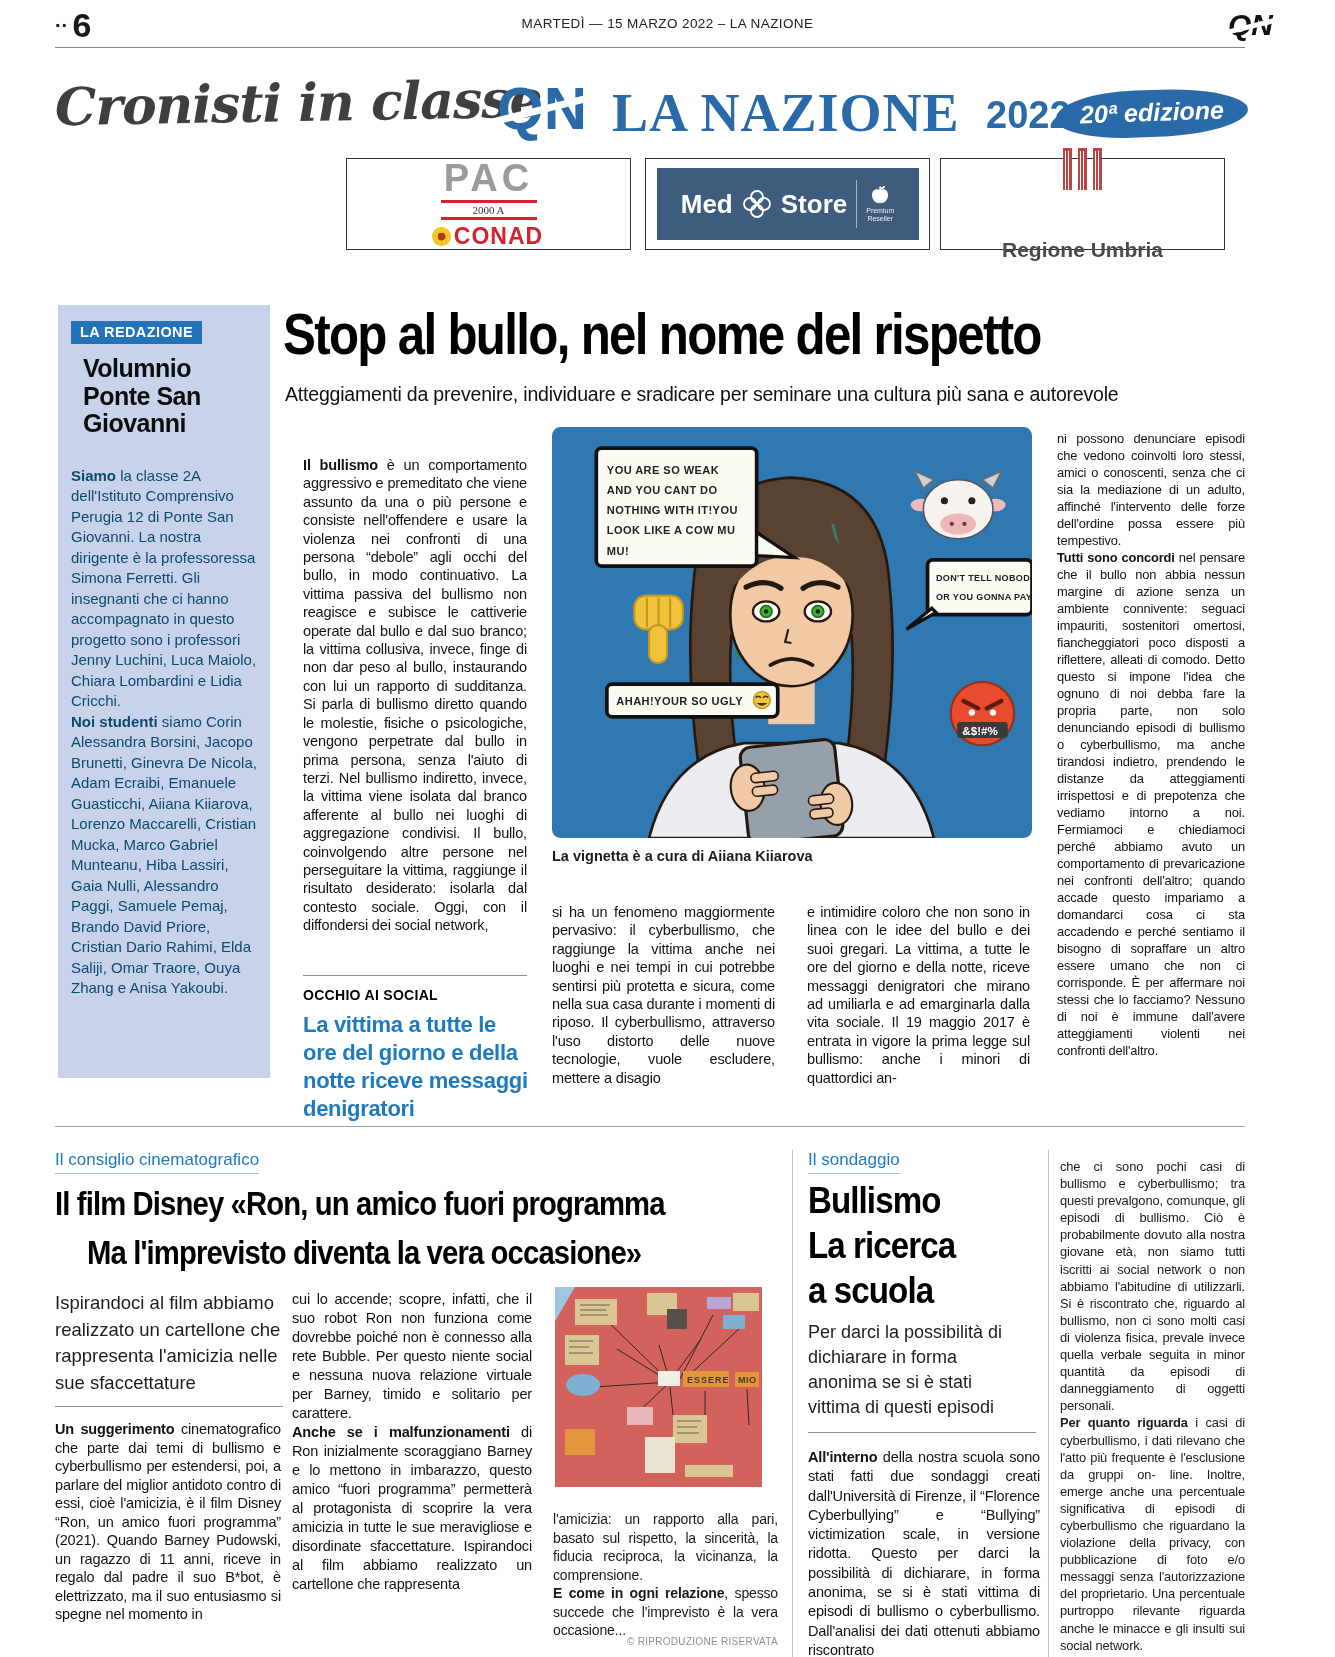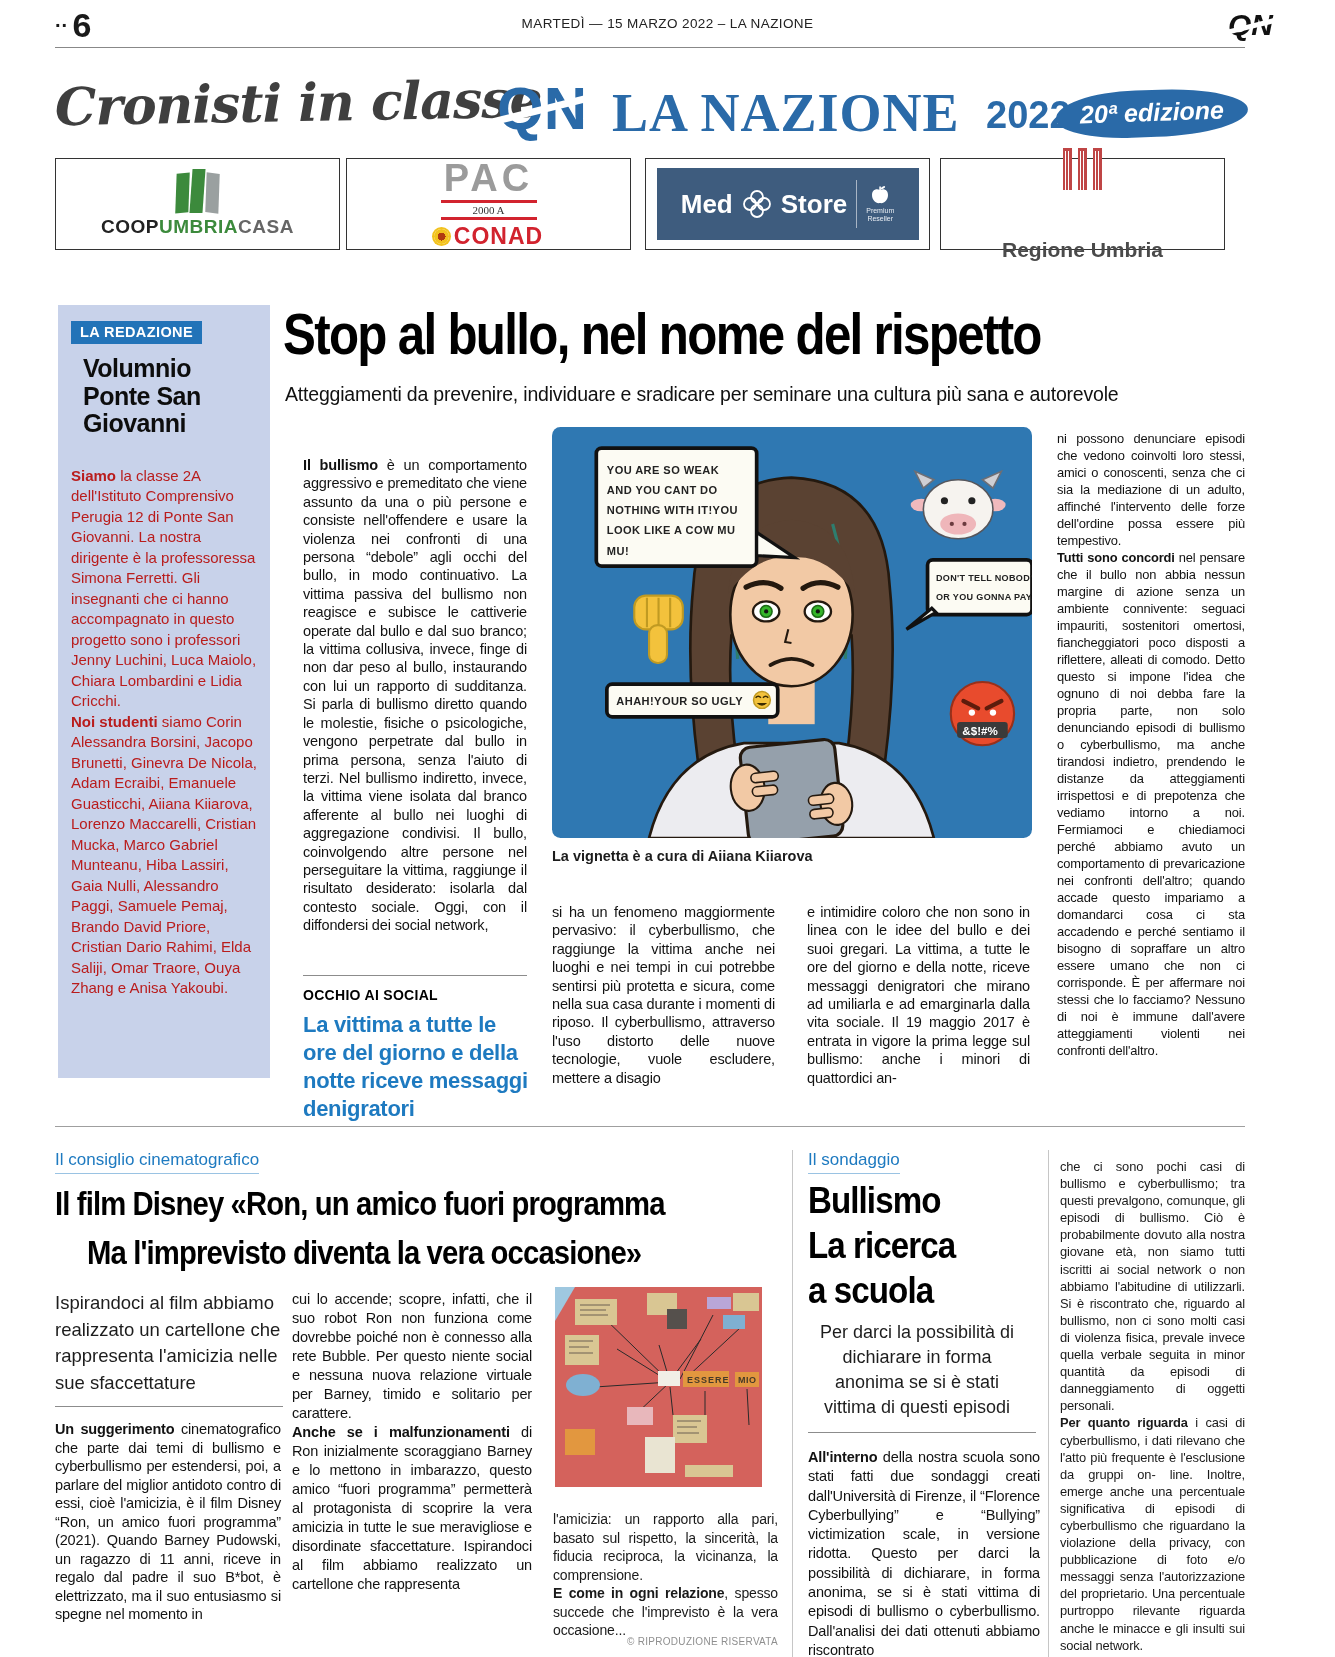--- a/index.html
+++ b/index.html
@@ -54,21 +54,21 @@
   .apple-col{display:flex;flex-direction:column;align-items:center;gap:2px;}
   .apple-col small{font-size:7px;line-height:1.2;text-align:center;color:#e9eef4;}
   .regione-banners{display:flex;gap:6px;height:44px;align-items:flex-end;}
   .regione-banners i{display:block;width:9px;height:42px;background:repeating-linear-gradient(90deg,var(--regione_red) 0 2px,#fff 2px 3px,var(--regione_red) 3px 5px,#fff 5px 6px,var(--regione_red) 6px 9px);border-top:3px solid var(--regione_red);}
   .regione-name{font-size:21px;font-weight:700;color:#4a4a4a;margin-top:45px;}
 
   
   .sidebar{left:58px;top:305px;width:212px;height:773px;background:var(--sidebar_bg);padding:16px 13px;}
   .red-badge{display:inline-block;background:var(--badge_bg);color:#fff;font-weight:700;font-size:14.5px;letter-spacing:.4px;padding:3px 9px 4px;}
   .side-title{margin-top:11px;font-size:25px;font-weight:700;line-height:1.1;letter-spacing:-0.5px;color:#0d0d0d;margin-left:12px;}
-  .side-body{margin-top:28px;font-size:15px;line-height:20.5px;color:#b91c1c;}
+  .side-body{margin-top:28px;font-size:15px;line-height:20.5px;color:#0c4a6e;}
 
   
   .headline{left:283px;top:300px;}
   .headline span{font-size:58px;letter-spacing:-2px;transform:scaleX(.85);}
   .subtitle{left:285px;top:383px;font-size:19.5px;color:#111;letter-spacing:-0.2px;}
   .col{font-size:14.5px;line-height:18.4px;color:#121212;}
   .col1{left:303px;top:456px;width:224px;}
   .occhio-rule{left:303px;top:975px;width:224px;height:1px;background:#8c8c8c;}
   .occhio-title{left:303px;top:987px;font-size:14px;font-weight:700;letter-spacing:.3px;color:#000;}
   .occhio-text{left:303px;top:1011px;width:232px;font-size:22px;line-height:28px;font-weight:700;color:var(--accent);letter-spacing:-0.3px;}
@@ -94,21 +94,21 @@
   .colB{left:292px;top:1290px;width:240px;line-height:19px;}
   .poster{left:555px;top:1287px;width:207px;height:200px;}
   .colC{left:553px;top:1510px;width:225px;font-size:14px;line-height:18.5px;}
   .copyright{left:553px;top:1636px;width:225px;text-align:right;font-size:10px;color:#8f8f8f;letter-spacing:.3px;}
 
   
   .vrule{width:1px;background:#c6c6c6;top:1150px;height:507px;}
   .vr1{left:792px;} .vr2{left:1048px;}
   .sond-headline{left:808px;top:1182px;line-height:38px;}
   .sond-headline span{font-size:36px;letter-spacing:-1px;transform:scaleX(.92);}
-  .sond-intro{left:808px;top:1320px;width:218px;font-size:18px;line-height:25px;color:#1d1d1d;text-align:center;}
+  .sond-intro{left:808px;top:1320px;width:218px;font-size:18px;line-height:25px;color:#1d1d1d;}
   .sond-rule{left:808px;top:1432px;width:228px;}
   .sond-body{left:808px;top:1448px;width:232px;line-height:19.3px;}
   .rightcol{left:1060px;top:1158px;width:185px;font-size:12.9px;line-height:17.1px;}
 
   svg text{font-family:"Liberation Sans",sans-serif;}
 </style>
 </head>
 <body>
 
 <div id="page">
@@ -130,32 +130,20 @@
   <div class="abs hr1"></div>
 
   <div class="abs cronisti">Cronisti in classe</div>
   <div class="abs qn-banner">
     <span class="qn-wrap"><span>QN</span><i class="swoosh"></i></span>
   </div>
   <div class="abs masthead">LA NAZIONE</div>
   <div class="abs year">2022</div>
   <div class="abs edition">20ª edizione</div>
 
-  <div class="abs sponsor" style="left:55px">
-    <div class="sp-col">
-      <div class="coop-books">
-          <i></i>
-          <i></i>
-          <i class="gray"></i>
-        </div>
-      <div class="coop-text">
-        <span class="c1">COOP</span><span class="c2">UMBRIA</span><span class="c3">CASA</span>
-      </div>
-    </div>
-  </div>
   <div class="abs sponsor" style="left:346px">
     <div class="sp-col">
       <div class="pac-name">PAC</div>
       <div class="pac-sub">2000 A</div>
       <div class="conad-row">
         <span class="conad-flower"></span>
         <span class="conad-name">CONAD</span>
       </div>
     </div>
   </div>

